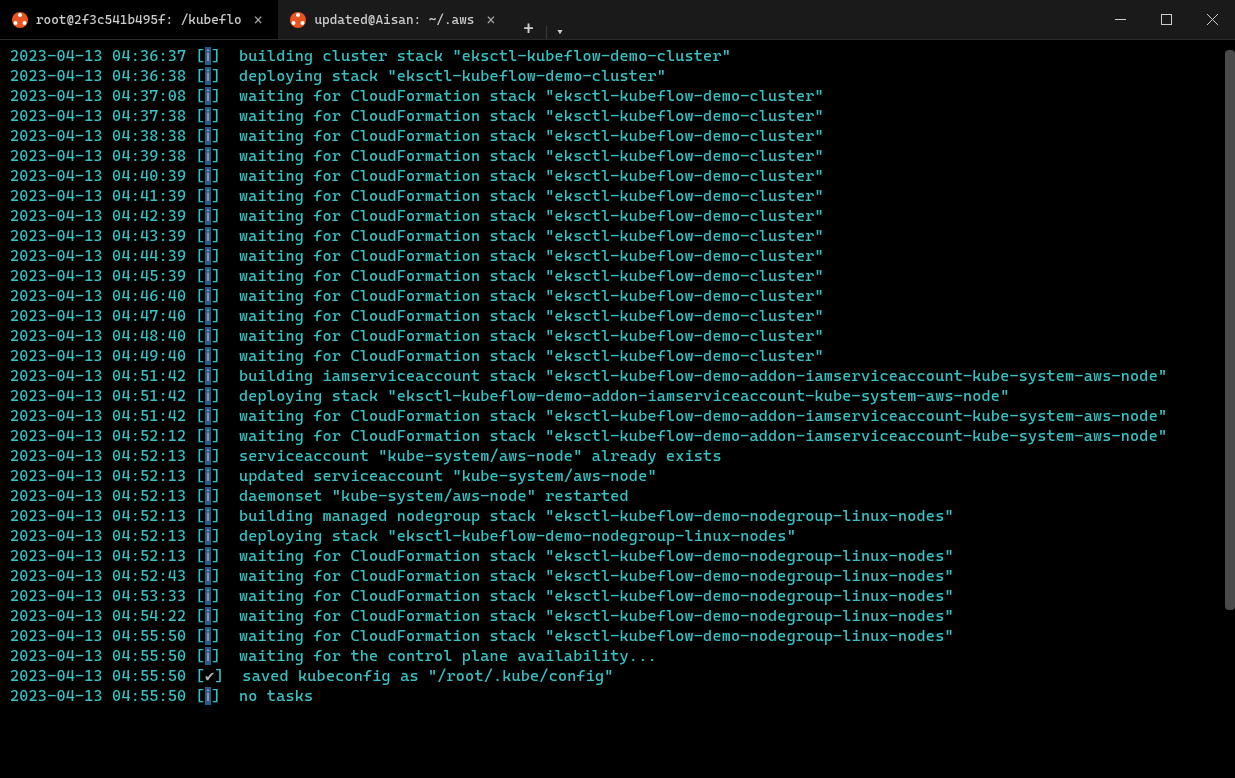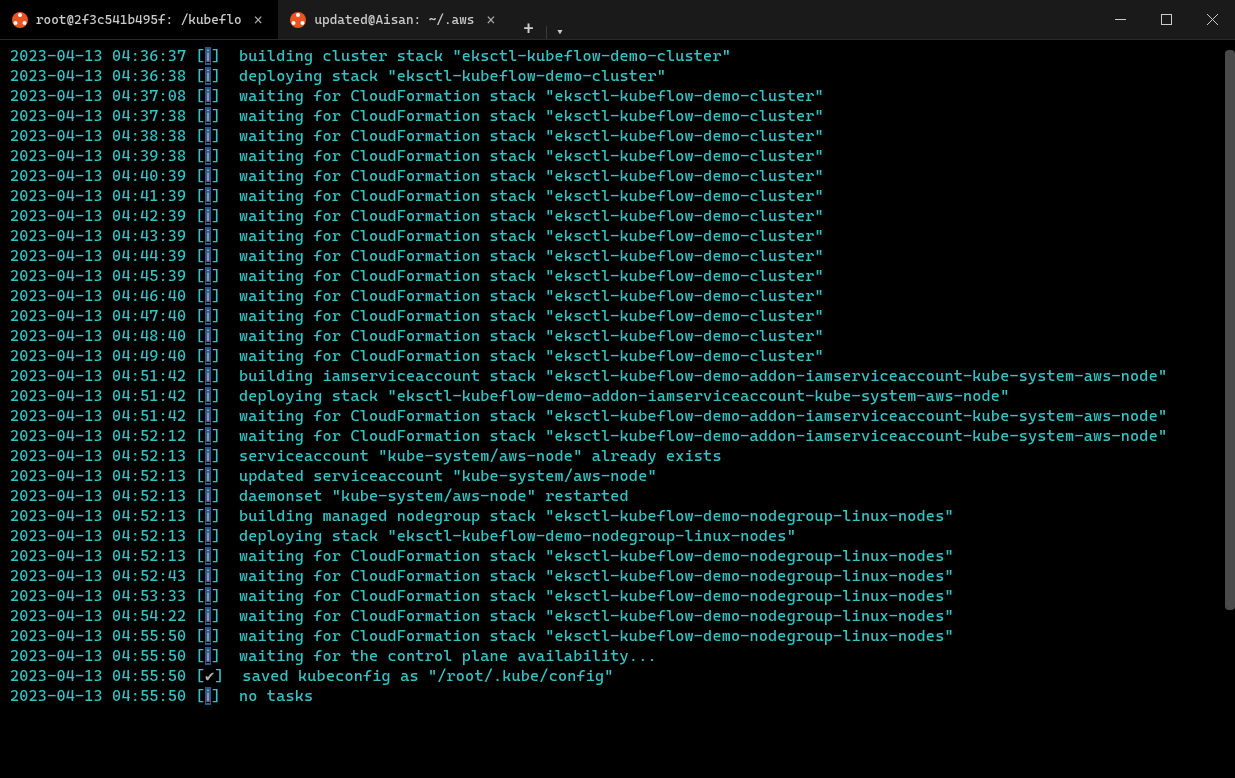--- a/index.html
+++ b/index.html
@@ -83,21 +83,21 @@
 }
 .win-btn svg { width: 11px; height: 11px; }
 .terminal {
   padding: 6px 10px;
   font-size: 15.5px;
   line-height: 20px;
   letter-spacing: 0.2px;
   white-space: pre-wrap;
   word-break: break-all;
 }
-.log-line { display: block; text-decoration: underline; }
+.log-line { display: block; }
 .ts { color: #36c2c4; }
 .level-bracket { color: #36c2c4; }
 .level-info { color: #b0b0b0; background: #2a5a8a; padding:0 1px;}
 .level-check { color: #b0b0b0; }
 .msg { color: #36c2c4; }
 .scrollbar {
   position: absolute;
   right: 0;
   top: 50px;
   width: 10px;

